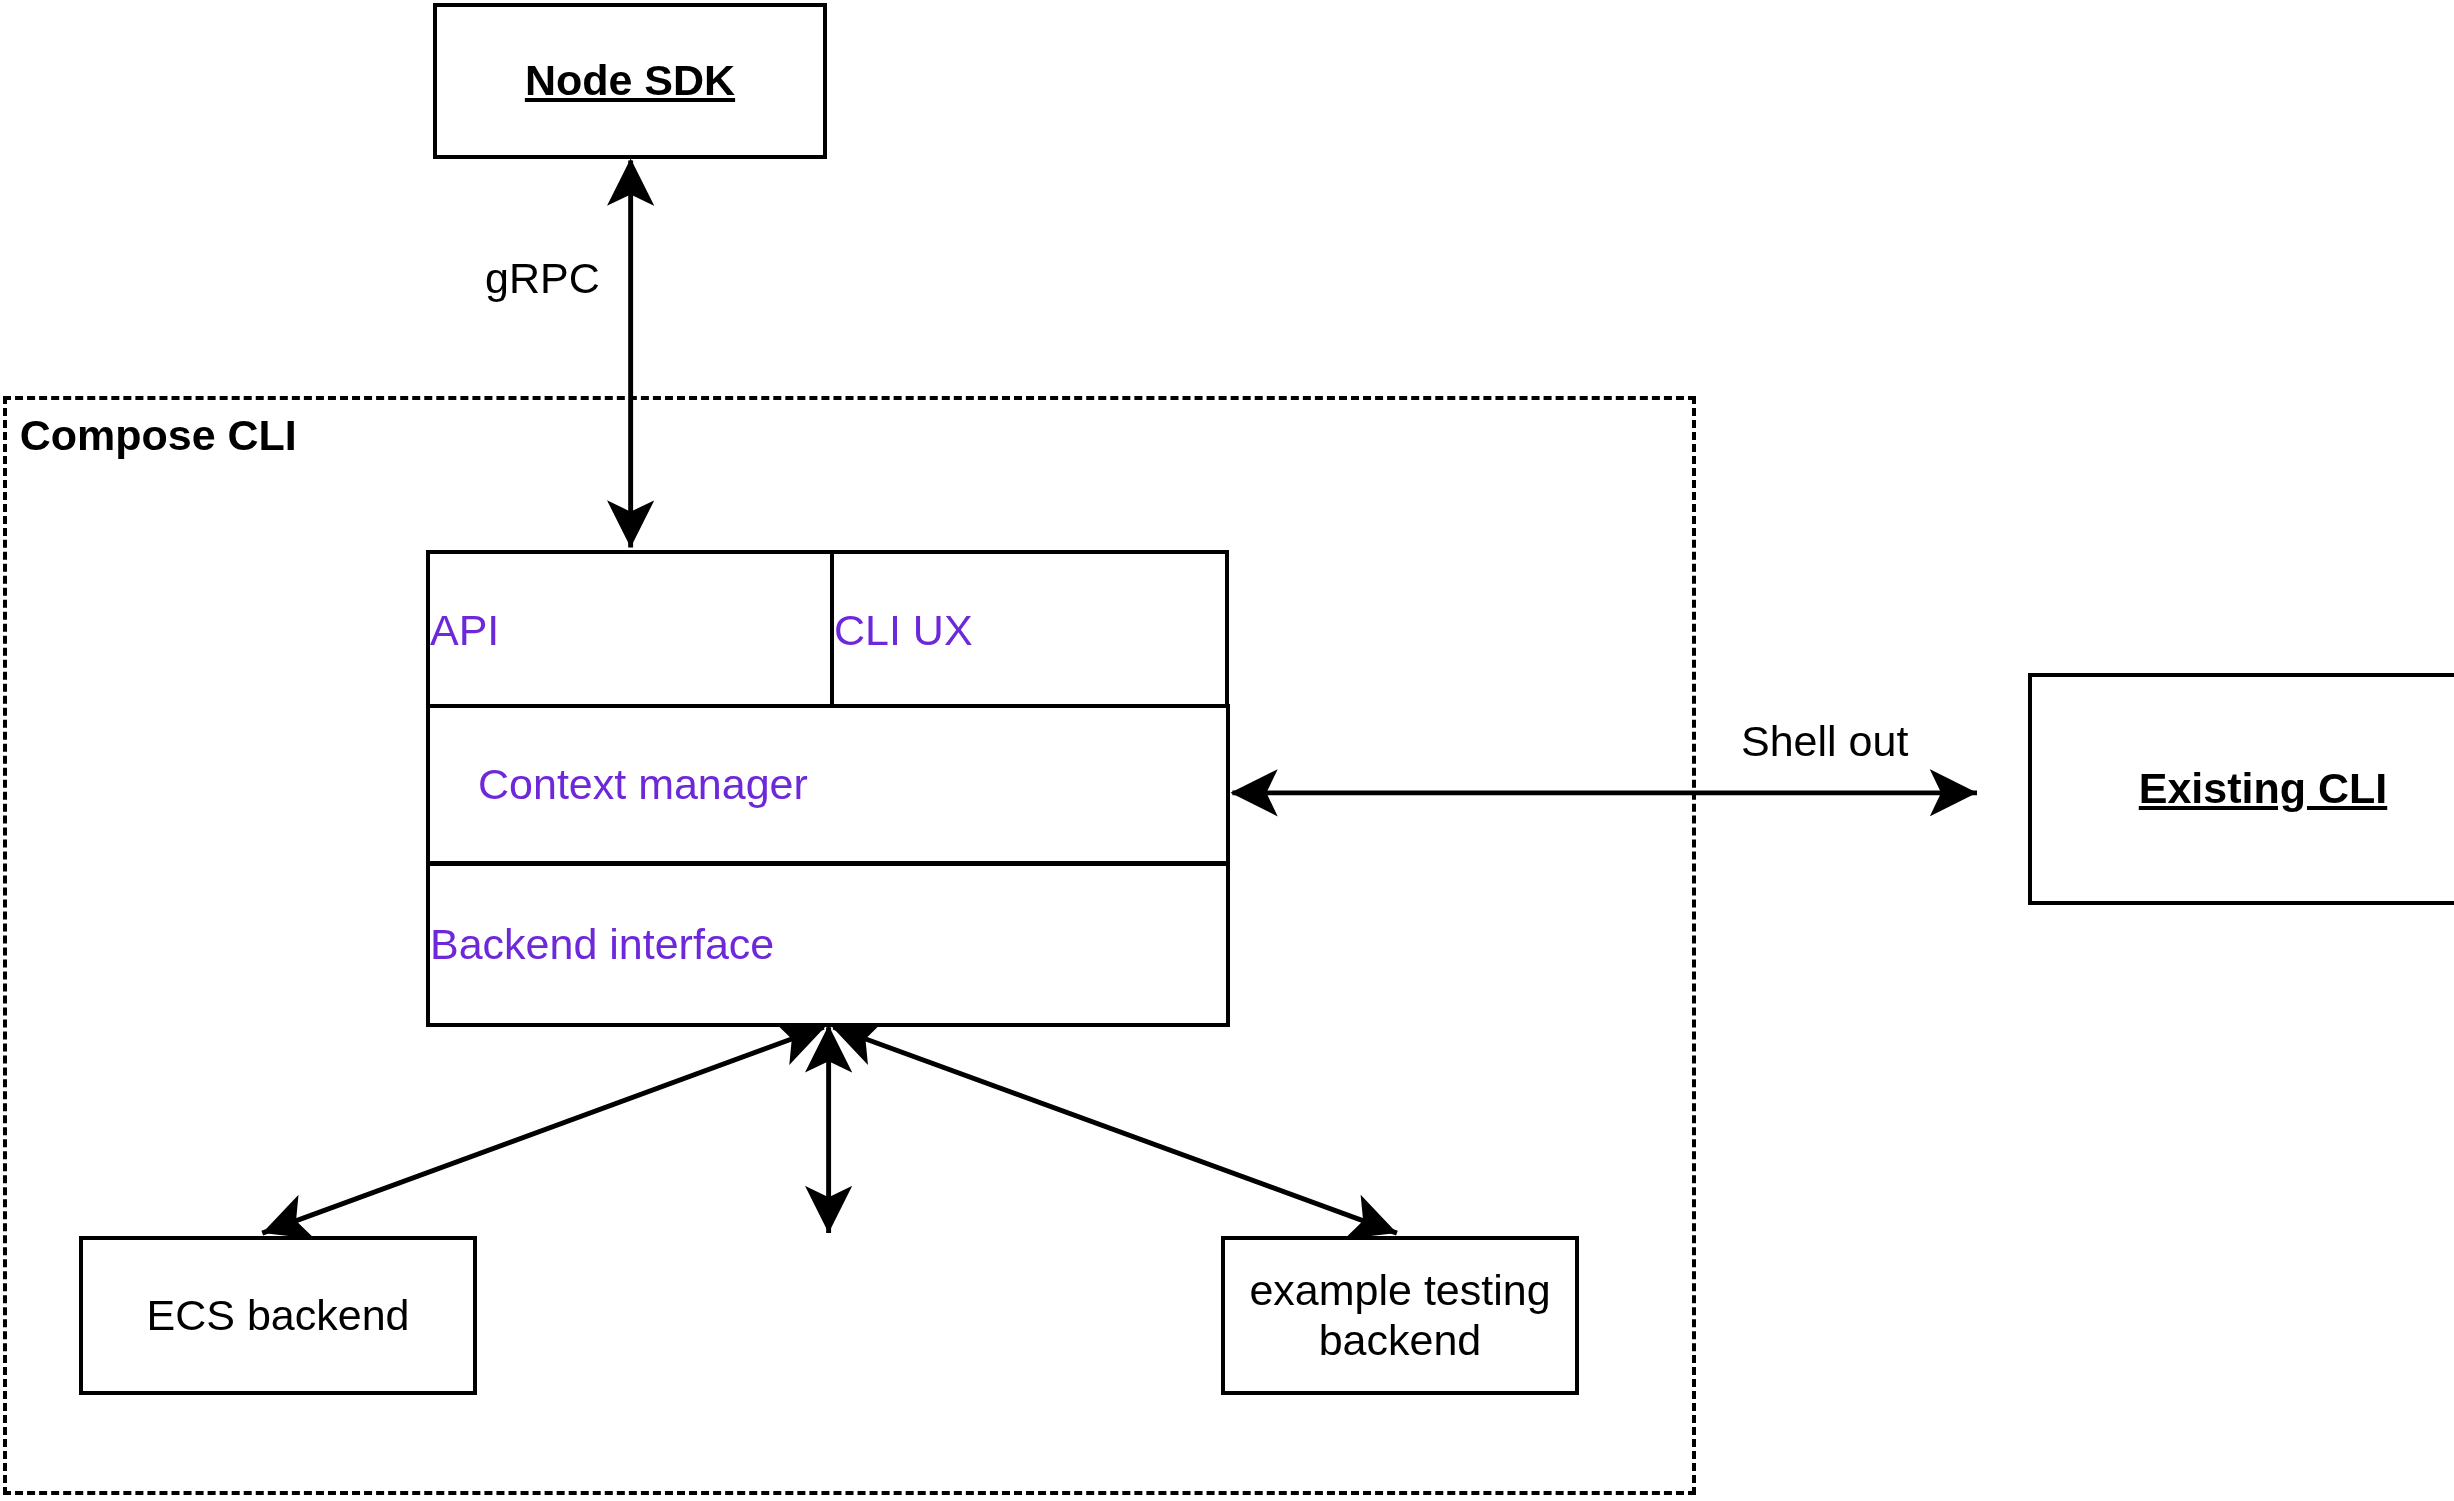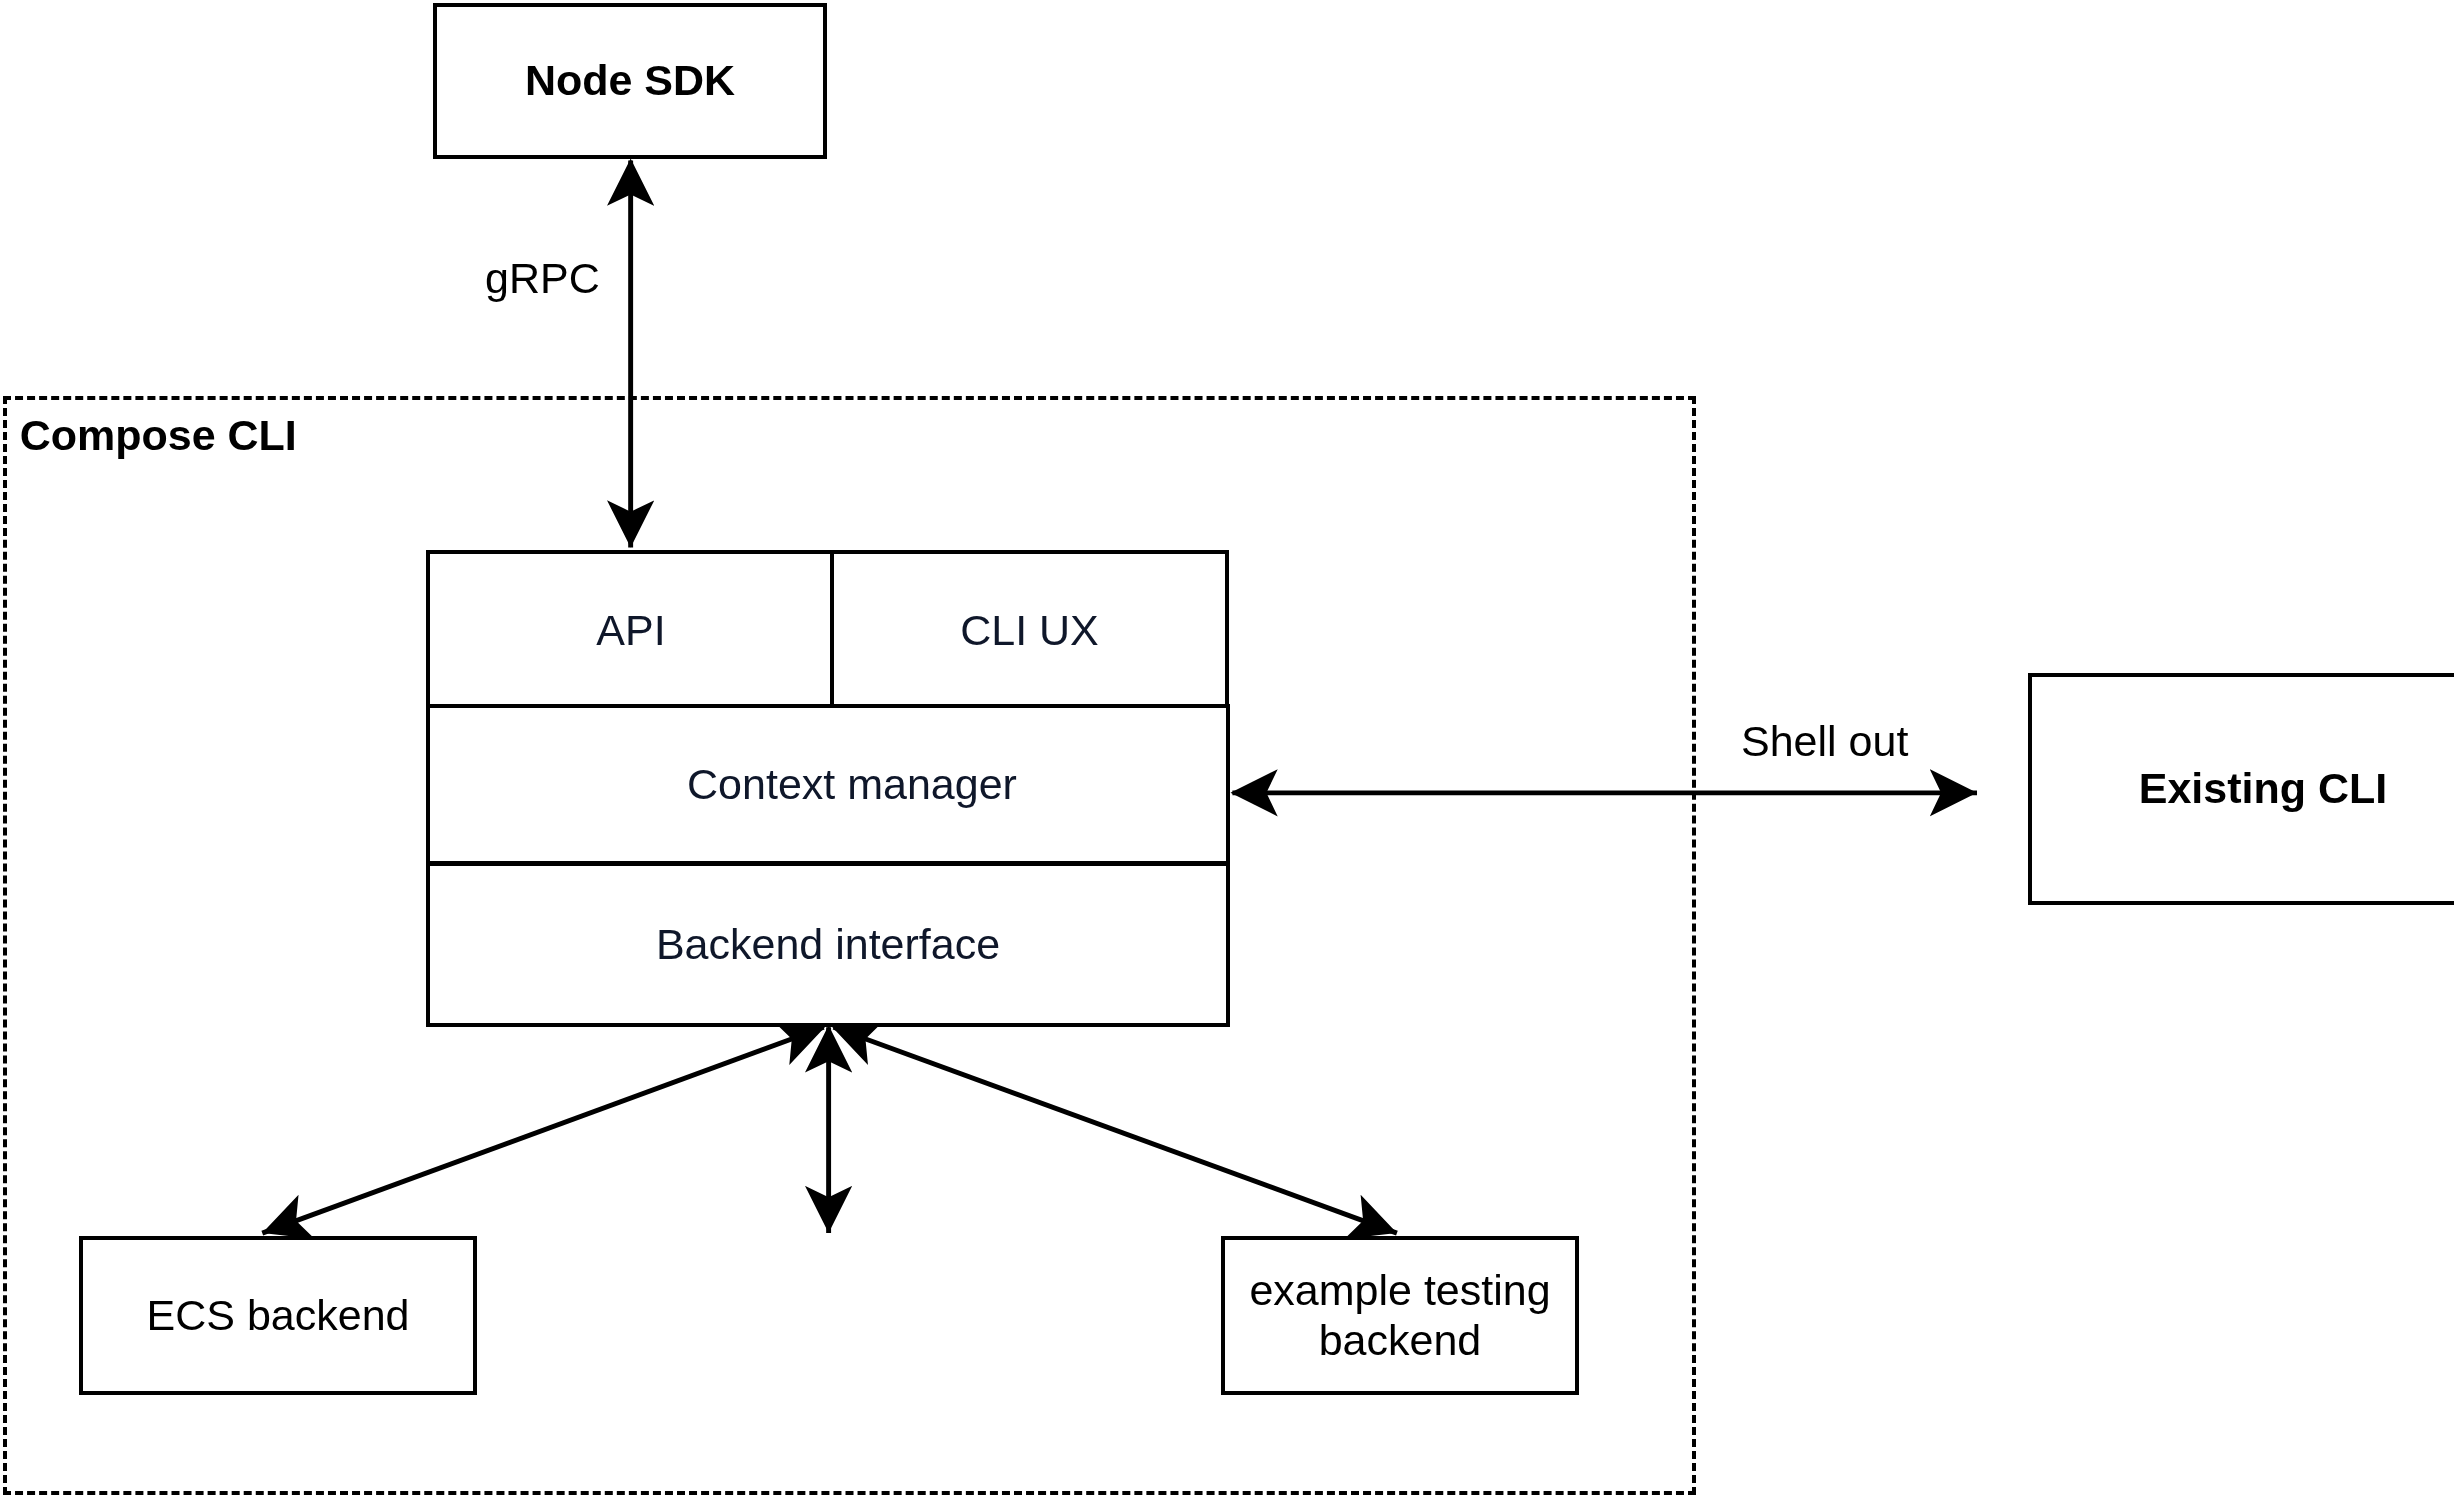--- a/index.html
+++ b/index.html
@@ -31,31 +31,32 @@
     display: flex;
     align-items: center;
     justify-content: center;
     text-align: center;
     color: #000000;
     font-size: 43px;
     line-height: 1.14;
   }
   .node.bold {
     font-weight: bold;
+    text-decoration: underline;
   }
   .band {
     position: absolute;
     box-sizing: border-box;
     border: 4.9px solid #000000;
     background: #ffffff;
     display: flex;
     align-items: center;
-    justify-content: center;
+    justify-content: flex-start;
     text-align: center;
-    color: #0f172a;
+    color: #6d28d9;
     font-size: 43px;
   }
   .dashed-container {
     position: absolute;
     box-sizing: border-box;
     border: 4.9px dashed #000000;
     background: transparent;
   }
   .dashed-label {
     position: absolute;

